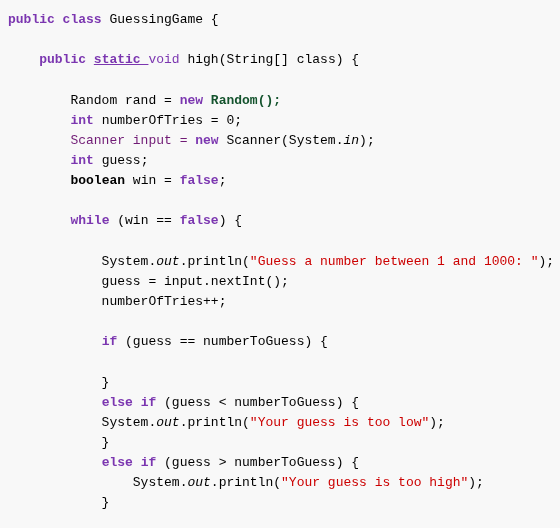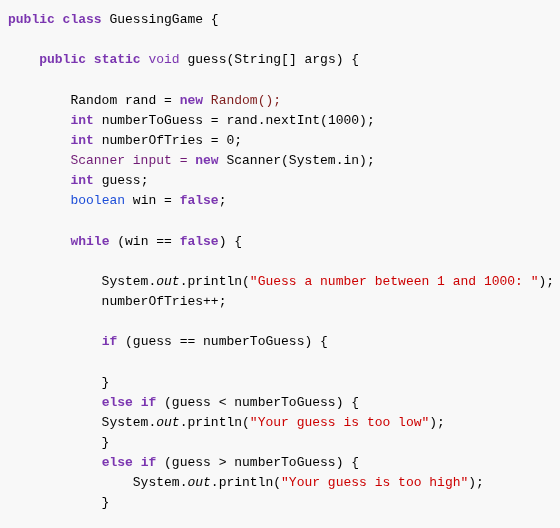--- a/index.html
+++ b/index.html
@@ -30,32 +30,32 @@
       display: block;
     }
   </style>
 </head>
 <body>
 
 <div class="code-container">
   <div id="code-lines">
       <div class="line"><span style="color: rgb(123, 54, 176); font-weight: bold;">public </span><span style="color: rgb(123, 54, 176); font-weight: bold;">class </span><span style="color: rgb(0, 0, 0);">GuessingGame {</span></div>
       <div class="line">&nbsp;</div>
-      <div class="line"><span style="color: rgb(123, 54, 176); font-weight: bold;">    public </span><span style="color: rgb(123, 54, 176); font-weight: bold;">static </span><span style="color: rgb(123, 54, 176); font-weight: normal;">void </span><span style="color: rgb(0, 0, 0);">guess</span><span style="color: rgb(0, 0, 0);">(String[] args) {</span></div>
+      <div class="line"><span style="color: rgb(123, 54, 176); font-weight: bold;">    public </span><span style="color: rgb(123, 54, 176); font-weight: bold; text-decoration: underline;">static </span><span style="color: rgb(123, 54, 176); font-weight: normal;">void </span><span style="color: rgb(0, 0, 0);">high</span><span style="color: rgb(0, 0, 0);">(String[] class) {</span></div>
       <div class="line">&nbsp;</div>
-      <div class="line"><span style="color: rgb(0, 0, 0);">        Random rand = </span><span style="color: rgb(123, 54, 176); font-weight: bold;">new </span><span style="color: #7f1d1d;">Random();</span></div>
-      <div class="line"><span style="color: rgb(0, 0, 0);">        </span><span style="color: rgb(123, 54, 176); font-weight: bold;">int </span><span style="color: rgb(0, 0, 0);">numberToGuess = rand.nextInt(1000);</span></div>
+      <div class="line"><span style="color: rgb(0, 0, 0);">        Random rand = </span><span style="color: rgb(123, 54, 176); font-weight: bold;">new </span><span style="color: #14532d; font-weight: bold;">Random();</span></div>
       <div class="line"><span style="color: rgb(0, 0, 0);">        </span><span style="color: rgb(123, 54, 176); font-weight: bold;">int </span><span style="color: rgb(0, 0, 0);">numberOfTries = 0;</span></div>
-      <div class="line"><span style="color: #701a75;">        Scanner input = </span><span style="color: rgb(123, 54, 176); font-weight: bold;">new </span><span style="color: rgb(0, 0, 0);">Scanner(System.</span><span style="color: rgb(0, 0, 0); ">in</span><span style="color: rgb(0, 0, 0);">);</span></div>
+      <div class="line"><span style="color: #701a75;">        Scanner input = </span><span style="color: rgb(123, 54, 176); font-weight: bold;">new </span><span style="color: rgb(0, 0, 0);">Scanner(System.</span><span style="color: rgb(0, 0, 0); font-style: italic;">in</span><span style="color: rgb(0, 0, 0);">);</span></div>
       <div class="line"><span style="color: rgb(0, 0, 0);">        </span><span style="color: rgb(123, 54, 176); font-weight: bold;">int </span><span style="color: rgb(0, 0, 0);">guess;</span></div>
-      <div class="line"><span style="color: rgb(0, 0, 0);">        </span><span style="color: #1d4ed8; font-weight: normal;">boolean </span><span style="color: rgb(0, 0, 0);">win = </span><span style="color: rgb(123, 54, 176); font-weight: bold;">false</span><span style="color: rgb(0, 0, 0);">;</span></div>
+      <div class="line"><span style="color: rgb(0, 0, 0);">        </span><span style="color: #000000; font-weight: bold;">boolean </span><span style="color: rgb(0, 0, 0);">win = </span><span style="color: rgb(123, 54, 176); font-weight: bold;">false</span><span style="color: rgb(0, 0, 0);">;</span></div>
       <div class="line">&nbsp;</div>
       <div class="line"><span style="color: rgb(0, 0, 0);">        </span><span style="color: rgb(123, 54, 176); font-weight: bold;">while </span><span style="color: rgb(0, 0, 0);">(win == </span><span style="color: rgb(123, 54, 176); font-weight: bold;">false</span><span style="color: rgb(0, 0, 0);">) {</span></div>
       <div class="line">&nbsp;</div>
       <div class="line"><span style="color: rgb(0, 0, 0);">            System.</span><span style="color: rgb(0, 0, 0); font-style: italic;">out</span><span style="color: rgb(0, 0, 0);">.println(</span><span style="color: rgb(204, 0, 0);">"Guess a number between 1 and 1000: "</span><span style="color: rgb(0, 0, 0);">);</span></div>
+      <div class="line"><span style="color: rgb(0, 0, 0);">            guess = input.nextInt();</span></div>
       <div class="line"><span style="color: rgb(0, 0, 0);">            numberOfTries++;</span></div>
       <div class="line">&nbsp;</div>
       <div class="line"><span style="color: rgb(0, 0, 0);">            </span><span style="color: rgb(123, 54, 176); font-weight: bold;">if </span><span style="color: rgb(0, 0, 0);">(guess == numberToGuess) {</span></div>
       <div class="line">&nbsp;</div>
       <div class="line"><span style="color: rgb(0, 0, 0);">            }</span></div>
       <div class="line"><span style="color: rgb(0, 0, 0);">            </span><span style="color: rgb(123, 54, 176); font-weight: bold;">else </span><span style="color: rgb(123, 54, 176); font-weight: bold;">if </span><span style="color: rgb(0, 0, 0);">(guess &lt; numberToGuess) {</span></div>
       <div class="line"><span style="color: rgb(0, 0, 0);">            System.</span><span style="color: rgb(0, 0, 0); font-style: italic;">out</span><span style="color: rgb(0, 0, 0);">.println(</span><span style="color: rgb(204, 0, 0);">"Your guess is too low"</span><span style="color: rgb(0, 0, 0);">);</span></div>
       <div class="line"><span style="color: rgb(0, 0, 0);">            }</span></div>
       <div class="line"><span style="color: rgb(0, 0, 0);">            </span><span style="color: rgb(123, 54, 176); font-weight: bold;">else </span><span style="color: rgb(123, 54, 176); font-weight: bold;">if </span><span style="color: rgb(0, 0, 0);">(guess &gt; numberToGuess) {</span></div>
       <div class="line"><span style="color: rgb(0, 0, 0);">                System.</span><span style="color: rgb(0, 0, 0); font-style: italic;">out</span><span style="color: rgb(0, 0, 0);">.println(</span><span style="color: rgb(204, 0, 0);">"Your guess is too high"</span><span style="color: rgb(0, 0, 0);">);</span></div>

